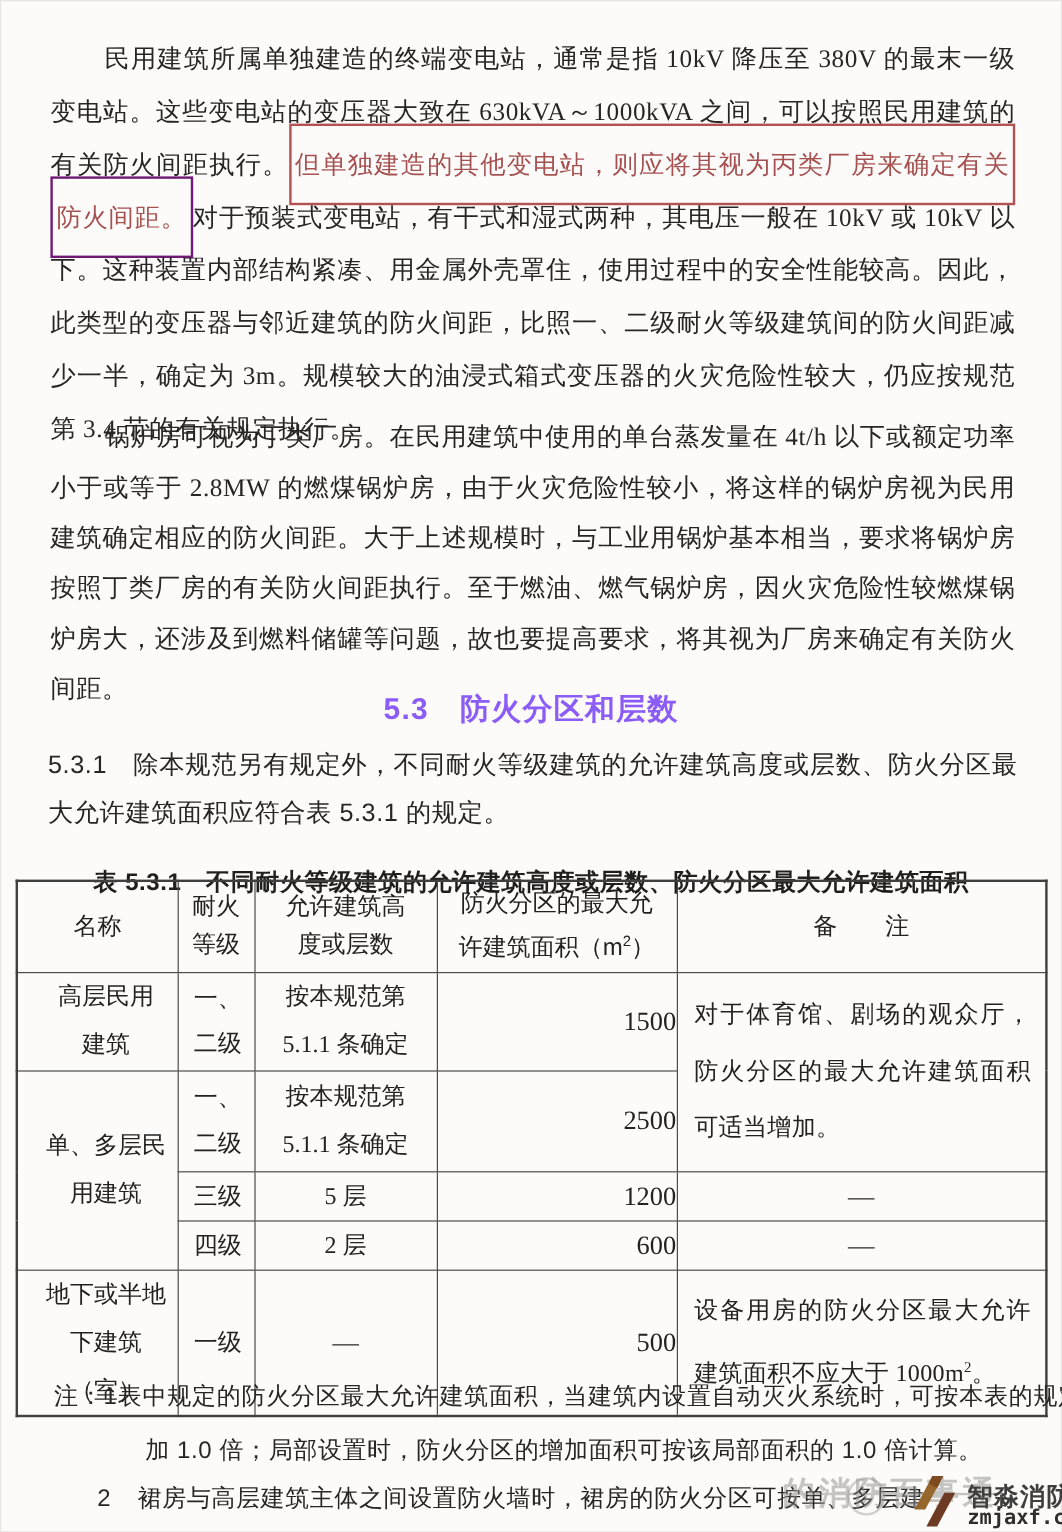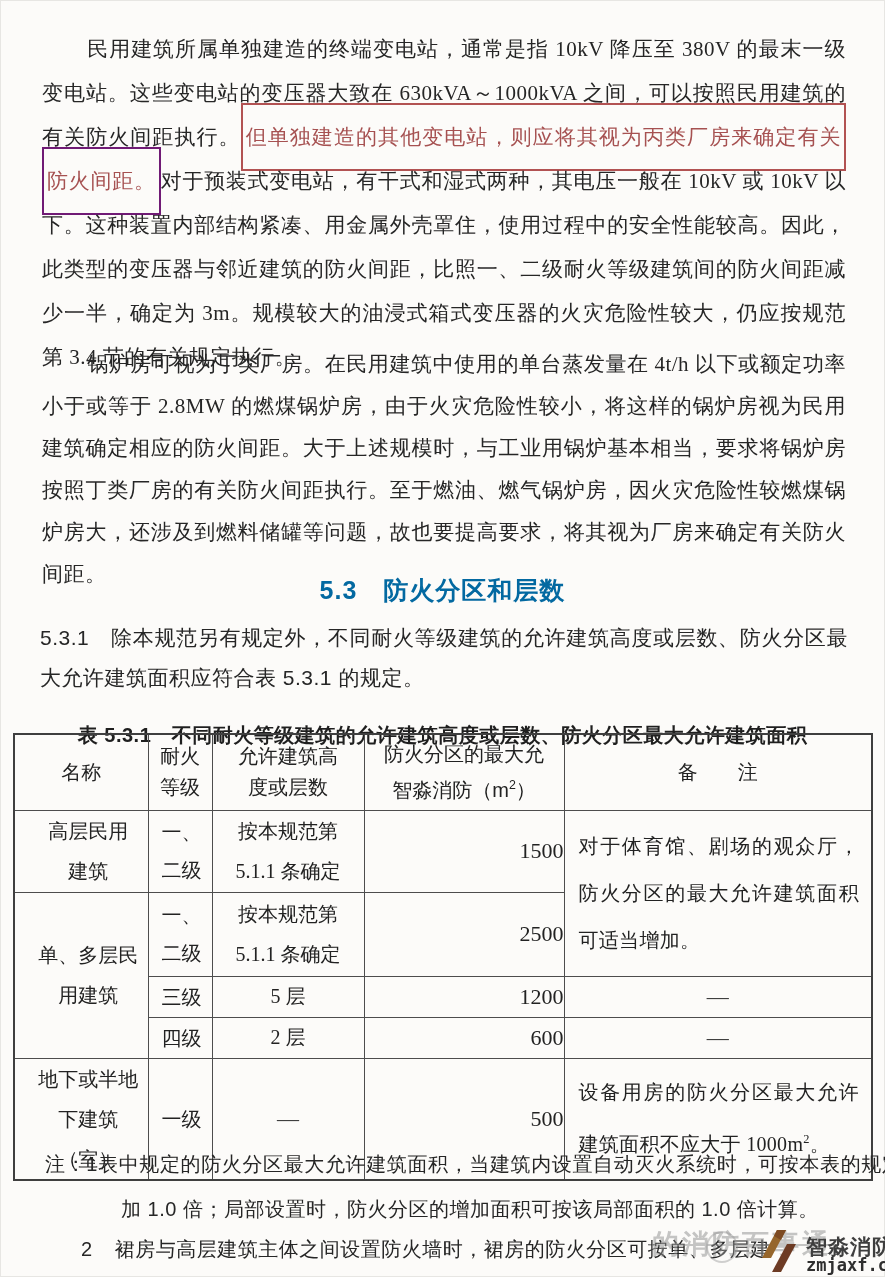--- a/index.html
+++ b/index.html
@@ -26,21 +26,21 @@
     color:#a65151;
     -webkit-box-decoration-break:clone;box-decoration-break:clone;
     padding:20px 3px;
   }
   .redbox1{border:2px solid #b25252;}
   .redbox2{border:2px solid #701a75;}
 
   
   #sec-heading{
     top:574px;left:0;width:885px;text-align:center;
-    font-weight:bold;font-size:25px;color:#0369a1;letter-spacing:1px;
+    font-weight:bold;font-size:25px;color:#8b5cf6;letter-spacing:1px;
   }
   
   #clause{
     top:618px;left:40px;width:808px;
     font-size:21px;line-height:40px;letter-spacing:.5px;text-align:justify;
   }
   
   #caption{
     top:700px;left:0;width:885px;text-align:center;
     font-weight:bold;font-size:20px;color:#1f1f1f;letter-spacing:.5px;margin-top:22px;
@@ -138,21 +138,21 @@
       <col style="width:200px">
       <col style="width:308px">
   </colgroup>
   <tbody>
       <tr class="hrow">
     <th class="hcell">名称</th>
     <th class="hcell pre">耐火
 等级</th>
     <th class="hcell pre">允许建筑高
 度或层数</th>
-    <th class="hcell"><span>防火分区的最大允</span><br><span>智淼消防（m</span><sup>2</sup><span>）</span></th>
+    <th class="hcell"><span>防火分区的最大允</span><br><span>许建筑面积（m</span><sup>2</sup><span>）</span></th>
     <th class="hcell">备　　注</th>
   </tr>
   <tr class="r1">
     <td class="name pre">高层民用
 建筑</td>
     <td class="grade pre">一、
 二级</td>
     <td class="ctr pre" style="line-height:40px;">按本规范第
 5.1.1 条确定</td>
     <td class="num">1500</td>

